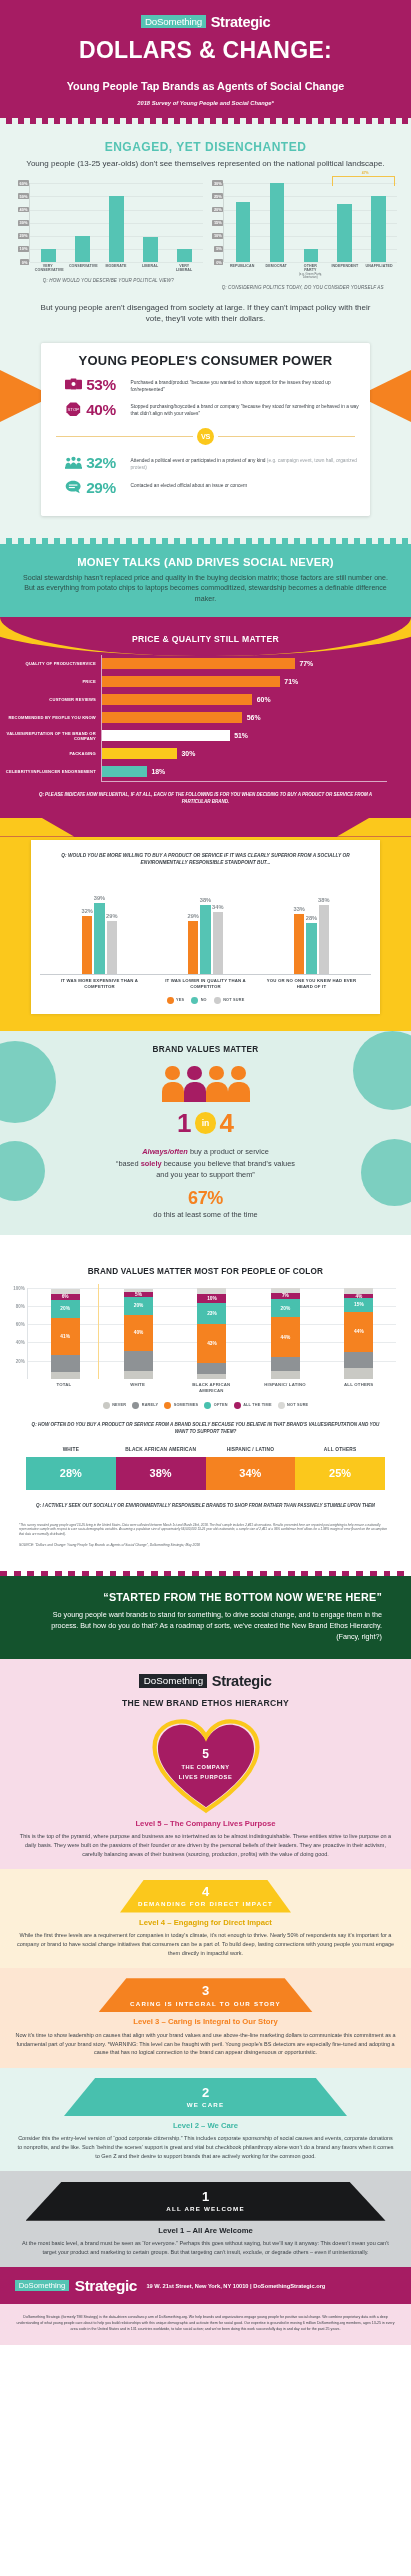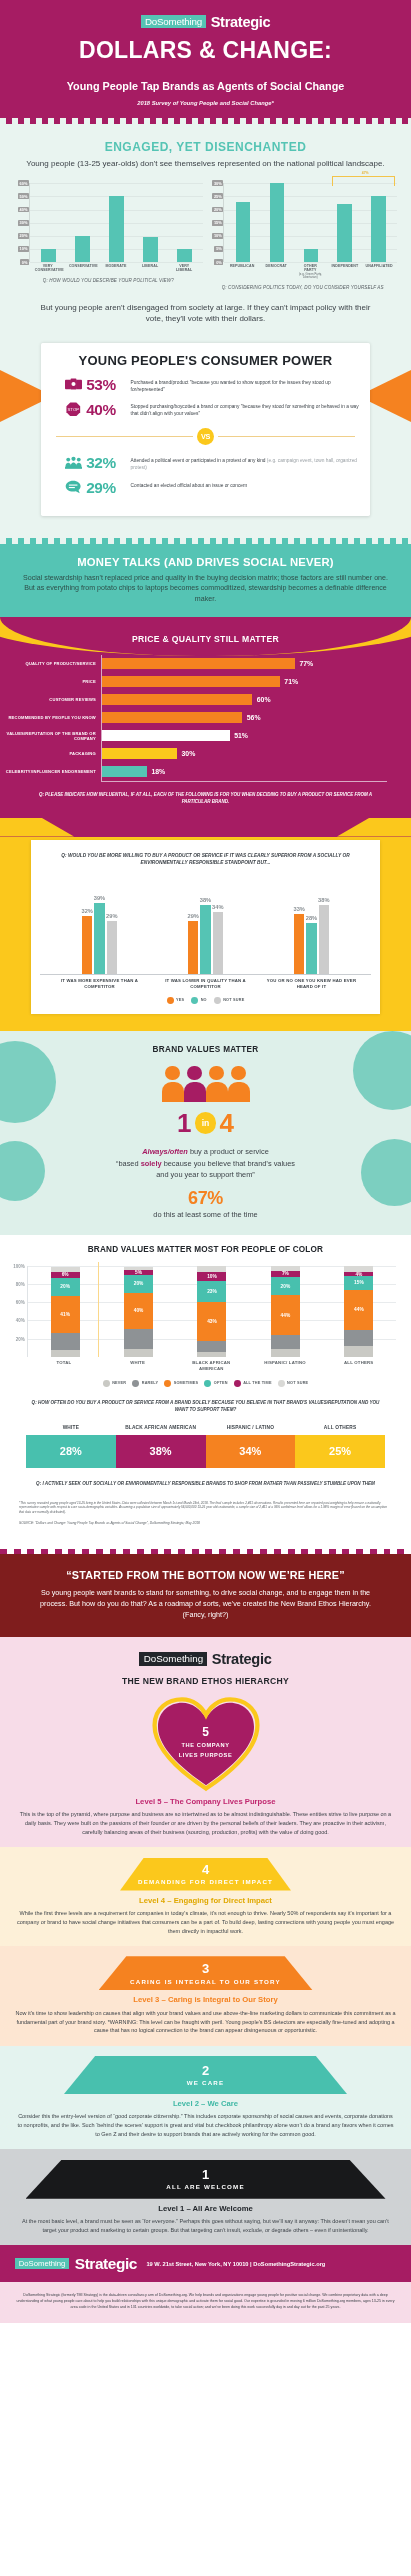--- a/index.html
+++ b/index.html
@@ -175,21 +175,21 @@
     font-size: 8.6px; font-weight: bold; display: flex; align-items: center; justify-content: center;
   }
   .oif-4 { font-size: 26px; font-weight: bold; color: #f58220; line-height: 1; }
   .brand-body { font-size: 7.4px; color: #3d4349; line-height: 1.5; margin-top: 10.3px; padding: 0 51px; }
   .brand-body b { color: #a61c63; }
   .brand-body i { color: #a61c63; }
   .big67 { font-size: 18px; font-weight: bold; color: #f58220; margin-top: 8px; letter-spacing: -0.4px; }
   .big67-sub { font-size: 7.4px; color: #3d4349; margin-top: 1.7px; }
 
   
-  .sec-poc { background: #ffffff; padding: 10px 0 12px; text-align: center; }
+  .sec-poc { background: #ffffff; padding: 32px 0 12px; text-align: center; }
   .poc-h { font-size: 8.2px; font-weight: bold; color: #22262b; letter-spacing: 0.2px; }
   .stack-chart { display: flex; margin: 12px 15.4px 0 3.4px; height: 91px; }
   .stack-y { width: 24px; position: relative; }
   .sy { position: absolute; right: 2.6px; transform: translateY(-50%); font-size: 4.5px; color: #9aa0a5; font-weight: bold; }
   .stack-plot { flex: 1; position: relative; display: flex; justify-content: space-around; align-items: flex-end; border-left: 0.9px solid #dfe3e6; }
   .sgrid { position: absolute; left: 0; right: 0; border-top: 0.9px solid #e8ebed; }
   .sdivider { position: absolute; top: -3.4px; bottom: 0; width: 1px; background: #fbd88a; }
   .sbar { width: 29px; position: relative; z-index: 2; }
   .seg { width: 100%; display: flex; align-items: center; justify-content: center; }
   .seg span { font-size: 4.8px; font-weight: bold; color: #ffffff; }
@@ -206,21 +206,21 @@
   
   .footnote { font-size: 3.1px; color: #5b6166; line-height: 1.6; padding: 13.7px 19px 0; font-style: italic; text-align: left; }
   .source { font-size: 3.3px; color: #5b6166; padding: 6px 19px 12px; font-style: italic; text-align: left; }
 
   
   .dash-edge3 { height: 5.1px; position: relative; background: #ffffff; }
   .dash-edge3::after {
     content: ""; position: absolute; left:0; right:0; top:0; height: 5.1px;
     background: repeating-linear-gradient(90deg, #a61c63 0 6.9px, #ffffff 6.9px 13.7px);
   }
-  .sec-started { background: #7f1d1d; padding: 14.6px 29px 17px; text-align: center; }
+  .sec-started { background: #14532d; padding: 14.6px 29px 17px; text-align: right; }
   .started-h { color: #ffffff; font-size: 10.8px; font-weight: bold; letter-spacing: 0.2px; }
   .started-p { color: #ffffff; font-size: 7.2px; line-height: 1.5; margin-top: 6.9px; }
 
   
   .sec-hier-head { background: #f7dce8; padding: 13.7px 0 8.6px; text-align: center; }
   .logo-badge-dark { background: #22262b; color: #ffffff; font-size: 9.8px; padding: 0.9px 4.3px 1.7px; }
   .logo-word-dark { color: #22262b; font-size: 14.6px; font-weight: bold; letter-spacing: -0.3px; }
   .hier-h { font-size: 8.6px; font-weight: bold; color: #22262b; letter-spacing: 0.3px; margin-top: 6.9px; }
 
   .lvl { text-align: center; }

